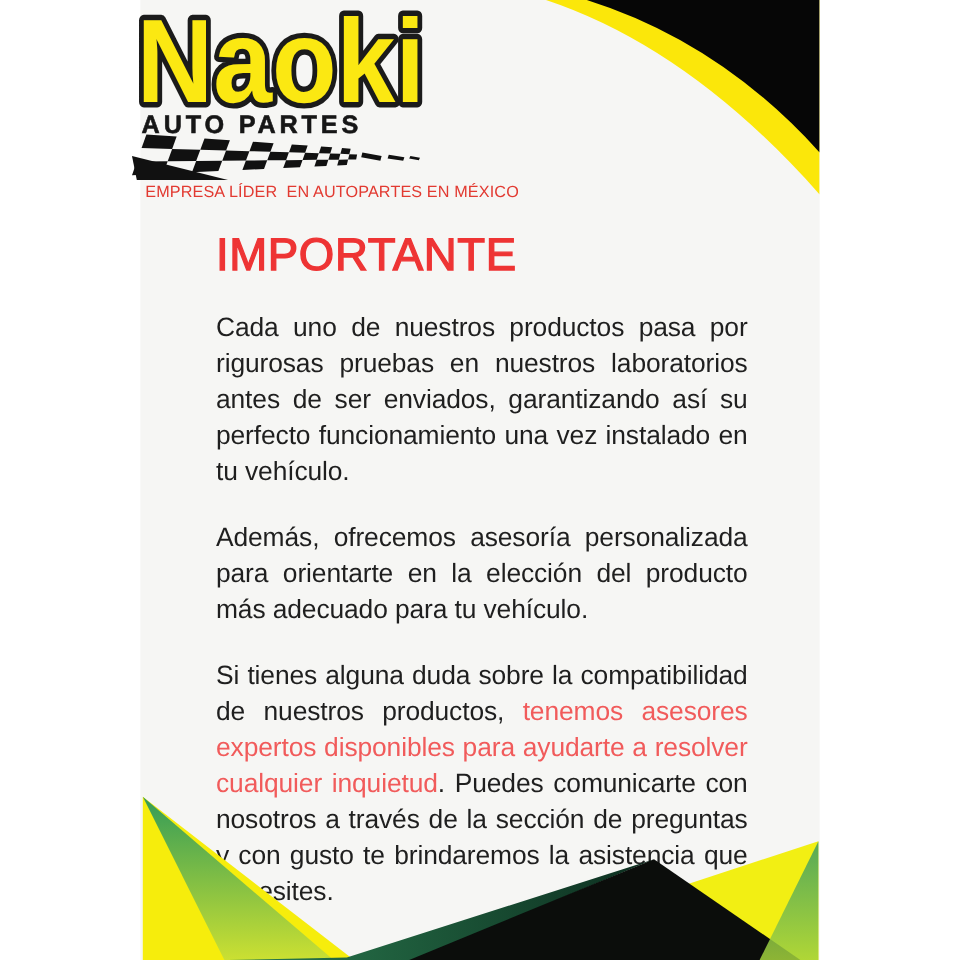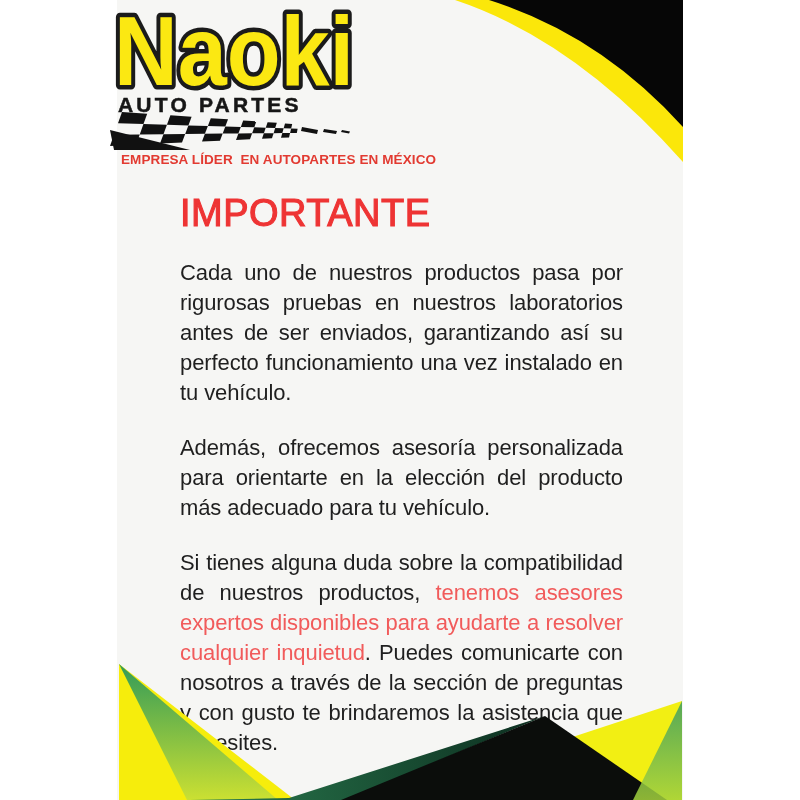--- a/index.html
+++ b/index.html
@@ -25,21 +25,21 @@
   .bottom-svg   { left: 0;     top: 650px; width: 800px; height: 150px; }
 
   .brand-subtitle {
     position: absolute; left: 118px; top: 93px;
     font-size: 21px; font-weight: 700; letter-spacing: 3.2px;
     color: var(--subtitle_black, #161616);
     -webkit-text-stroke: 0.5px var(--subtitle_black, #161616);
   }
   .tagline {
     position: absolute; left: 121px; top: 152px;
-    font-size: 13.5px; font-weight: 700; letter-spacing: 0.1px;
+    font-size: 13.5px; font-weight: 400; letter-spacing: 0.1px;
     color: var(--tagline_red, #e23a31);
     white-space: pre;
   }
   .main {
     position: absolute; left: 180px; top: 194px; width: 443px;
   }
   .main h1 {
     font-size: 38px; line-height: 1; font-weight: 400;
     letter-spacing: 0.5px;
     color: var(--title_red, #ee3434);

